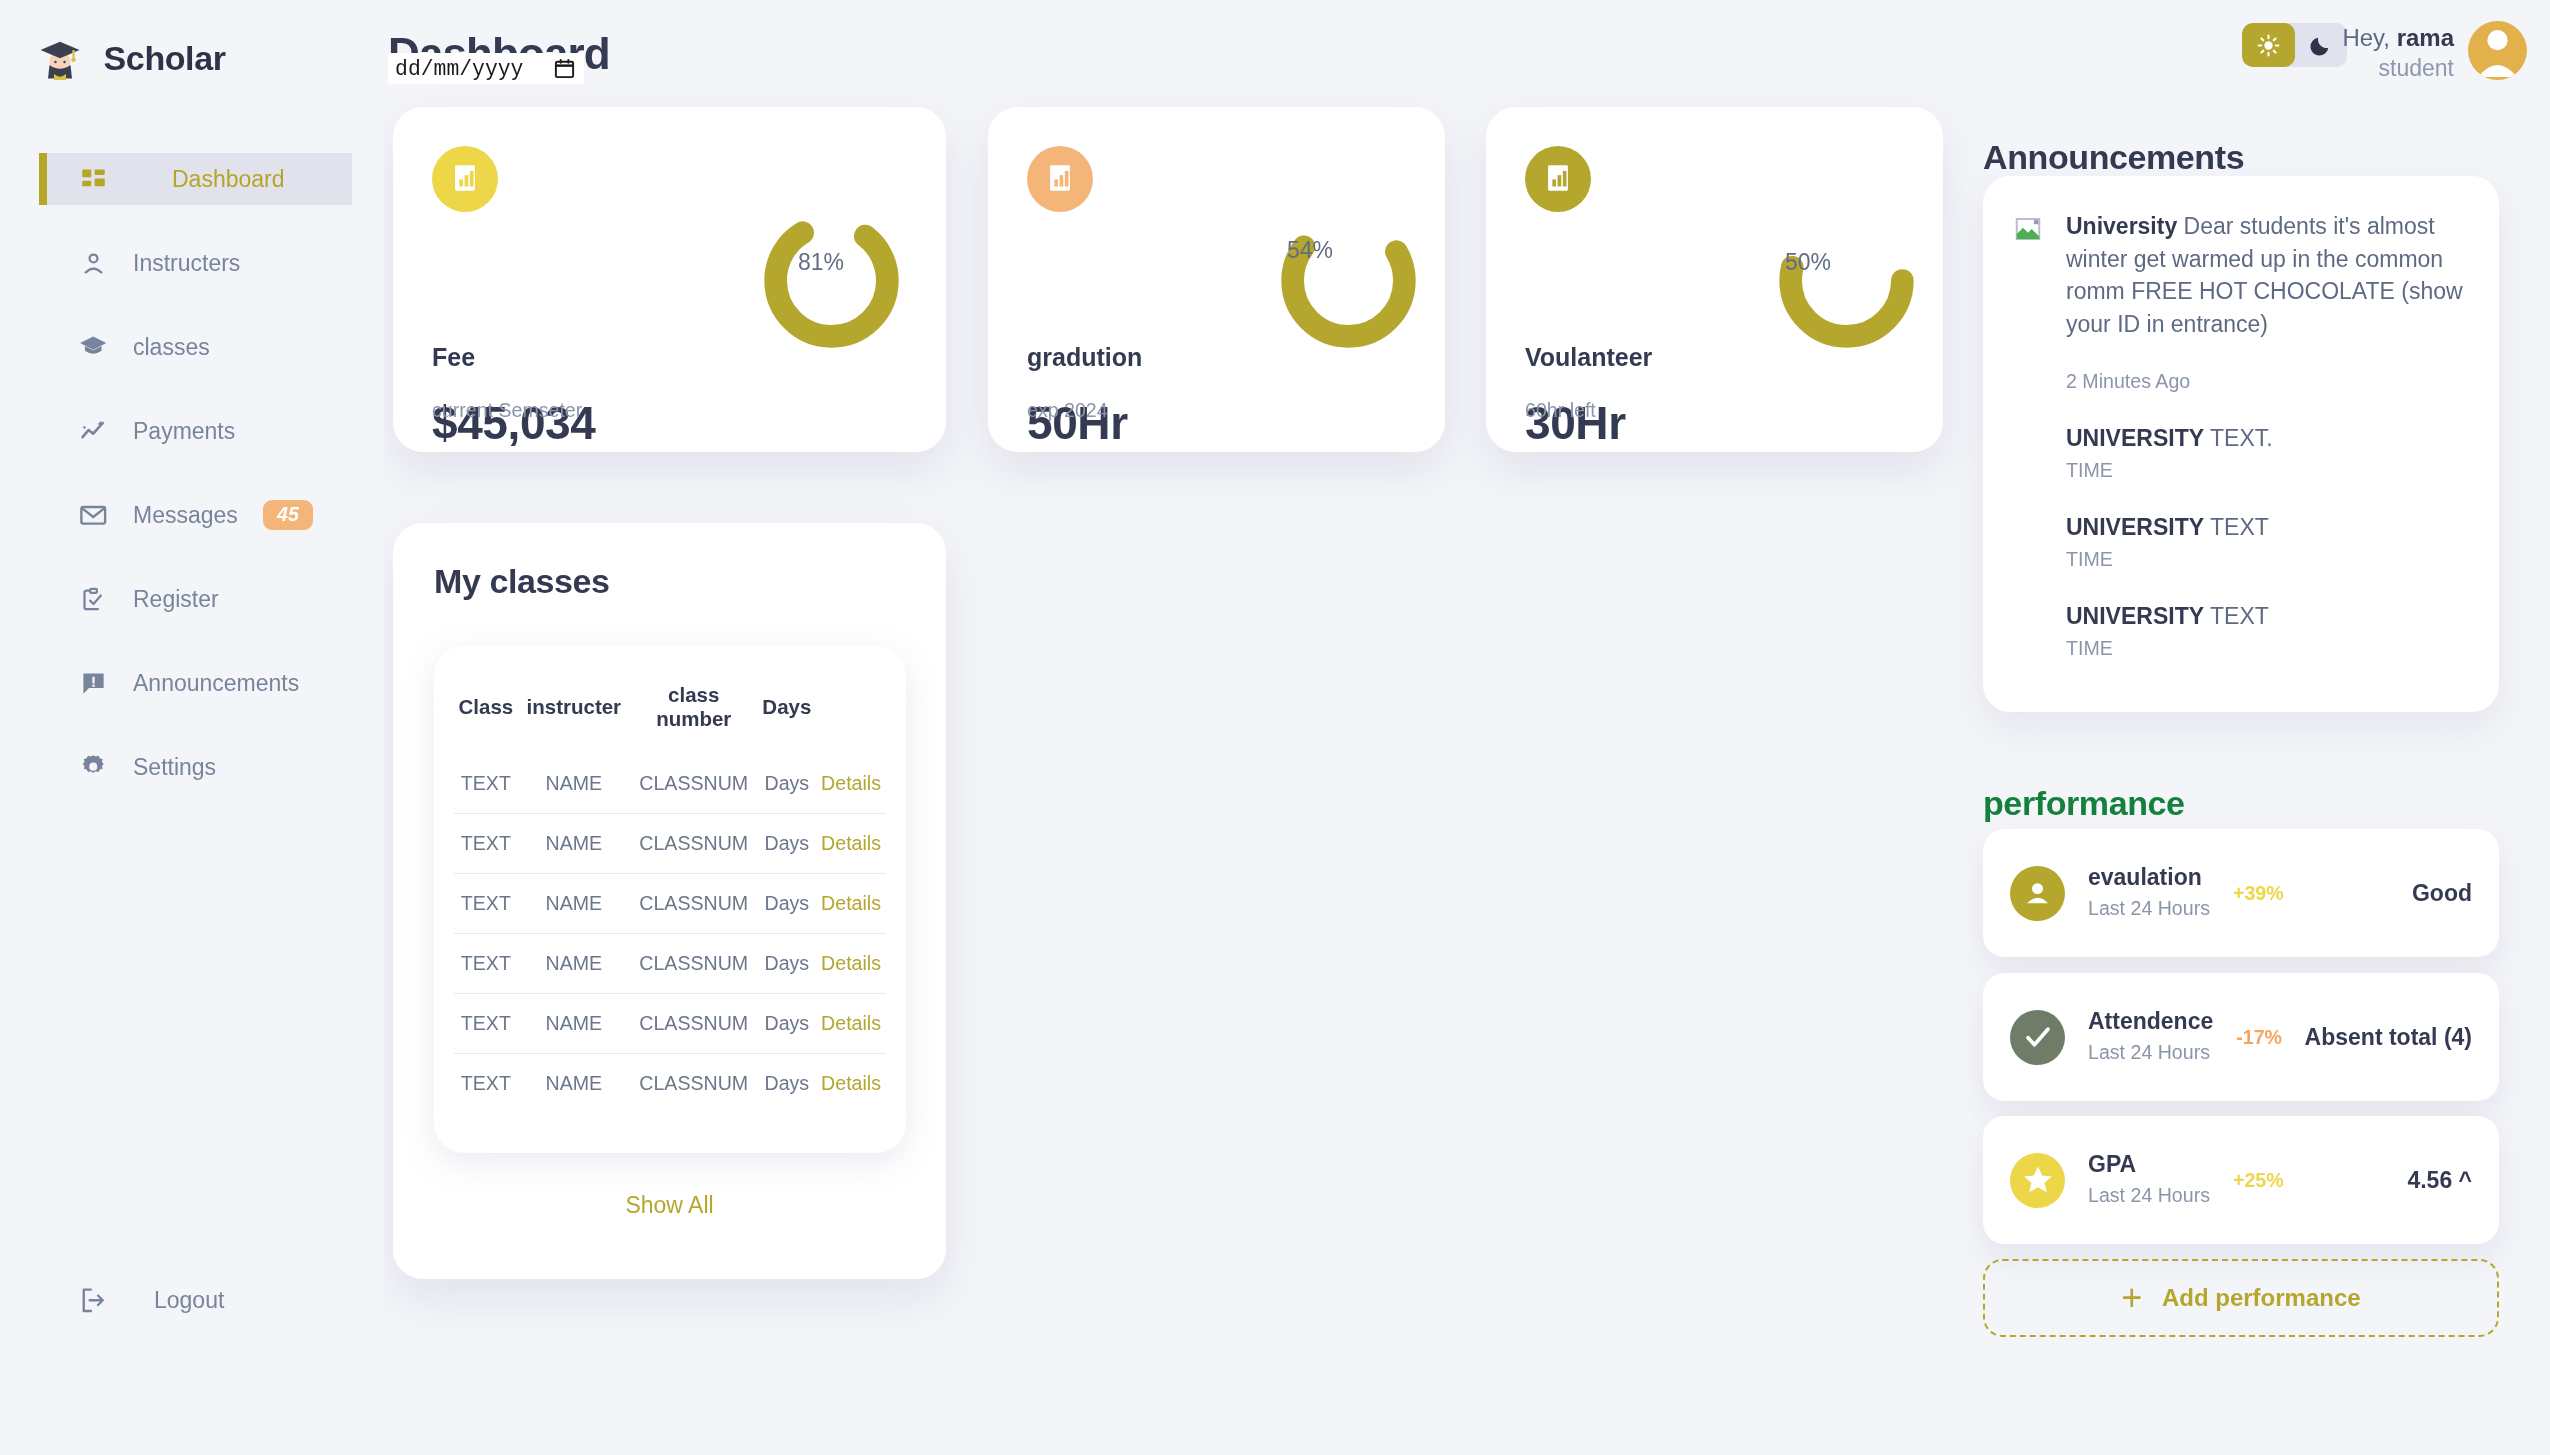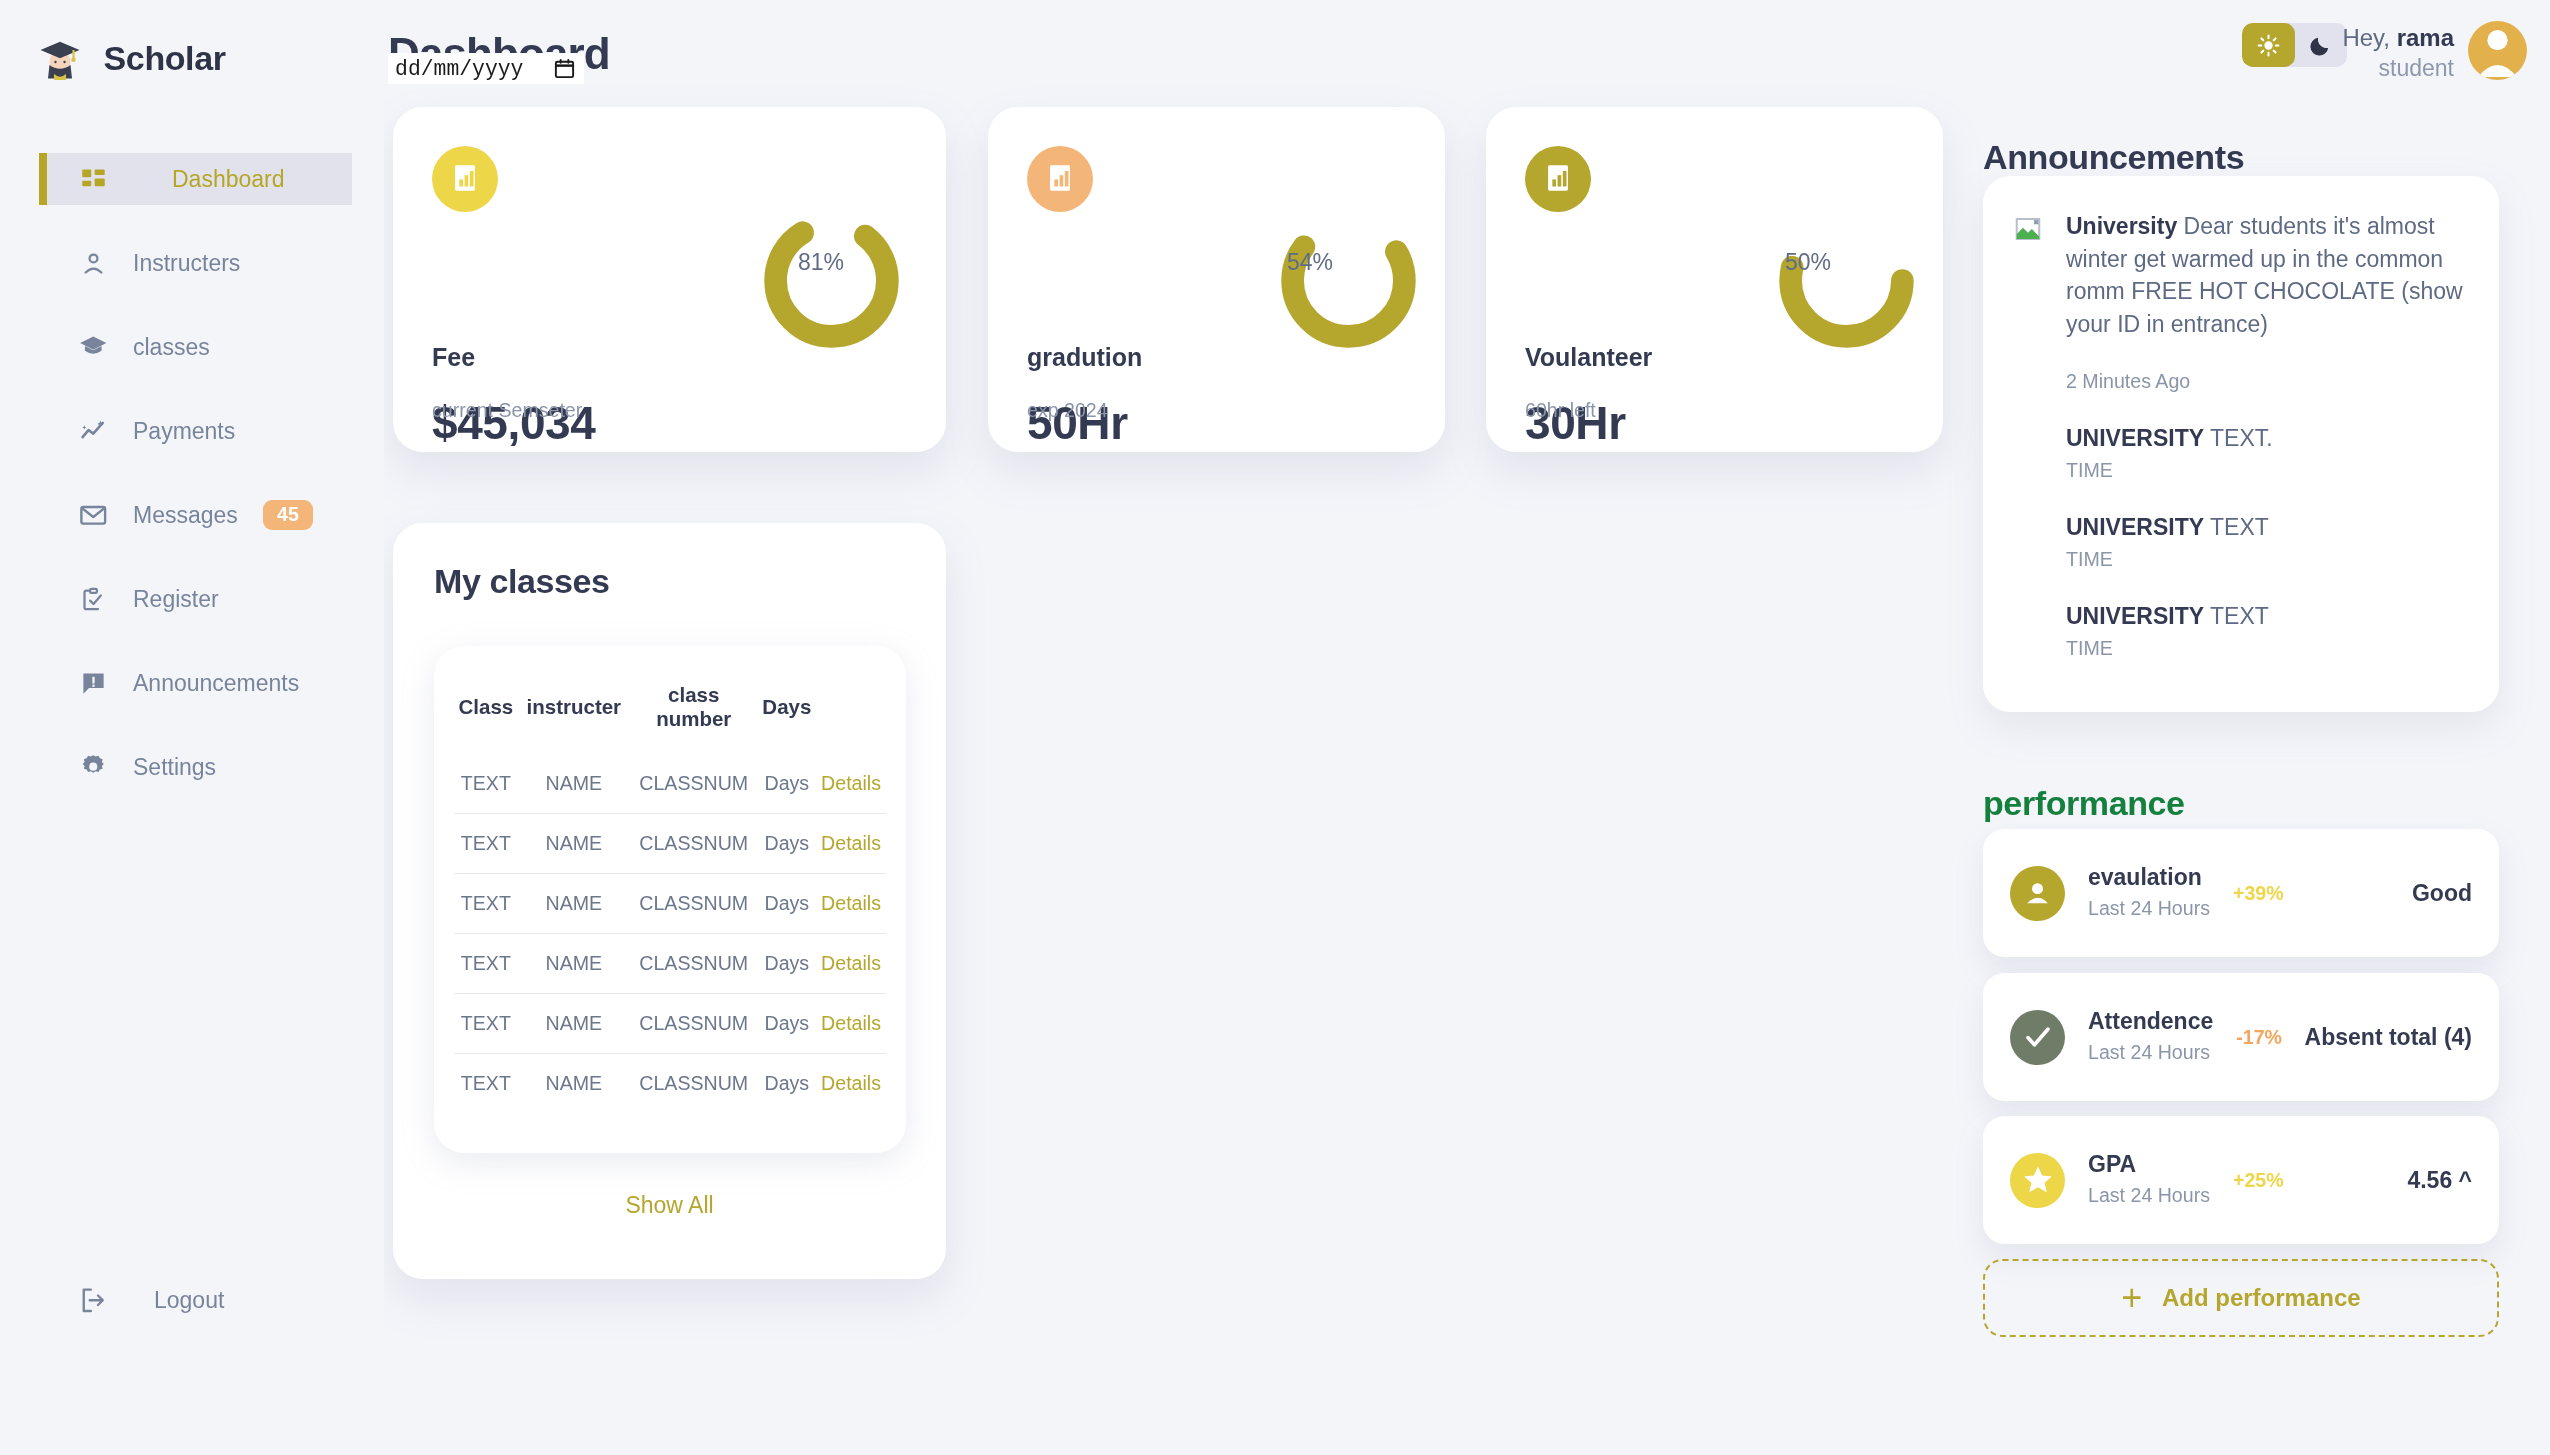--- a/index.html
+++ b/index.html
@@ -65,20 +65,21 @@
     width: 8px; height: 100%;
     background: #b5a627;
   }
   .badge-msg {
     margin-left: 25px;
     background: #f4b678; color: #ffffff;
     font-size: 19.6px; font-weight: 600;
     border-radius: 9px;
     padding: 5.3px 14.2px;
     line-height: 1;
+    font-style: italic;
   }
   #logout {
     position: absolute; left: 0; top: 1285px;
     display: flex; align-items: center;
     padding-left: 78px;
     color: #78849b; font-size: 23px;
     cursor: pointer;
   }
   #logout .nav-ico { width: 30px; height: 30px; display:flex; align-items:center; justify-content:center;}
   #logout .nav-label { margin-left: 46px; }
@@ -474,21 +475,21 @@
     </span>
   </div>
   <div class="stat-label">gradution</div>
   <div class="stat-value">50Hr</div>
   <div class="stat-sub">exp 2024</div>
   <div class="donut-wrap" style="left:285px; top:98px;">
     <svg width="151" height="151" viewBox="0 0 100 100">
       <circle cx="50" cy="50" r="37" fill="none" stroke="#b5a62e" stroke-width="15" stroke-linecap="round" stroke-dasharray="160 72" stroke-dashoffset="-38" transform="rotate(-90 50 50)"></circle>
     </svg>
   </div>
-  <div class="donut-pct" style="left:299px; top:142px;">54%</div>
+  <div class="donut-pct" style="left:299px; top:130px;">54%</div>
 </section>
 
 <section class="stat-card" id="card-vol">
   <div class="stat-badge" style="background:#b5a62e">
     <span>
       <svg viewBox="0 0 24 24" width="34" height="34">
         <rect x="5" y="3" width="14" height="18" rx="1" fill="#ffffff"></rect>
         <rect x="8" y="13" width="2.6" height="5" fill="#b5a62e"></rect>
         <rect x="11.7" y="10" width="2.6" height="8" fill="#b5a62e"></rect>
         <rect x="15.4" y="7" width="2.6" height="11" fill="#b5a62e"></rect>

